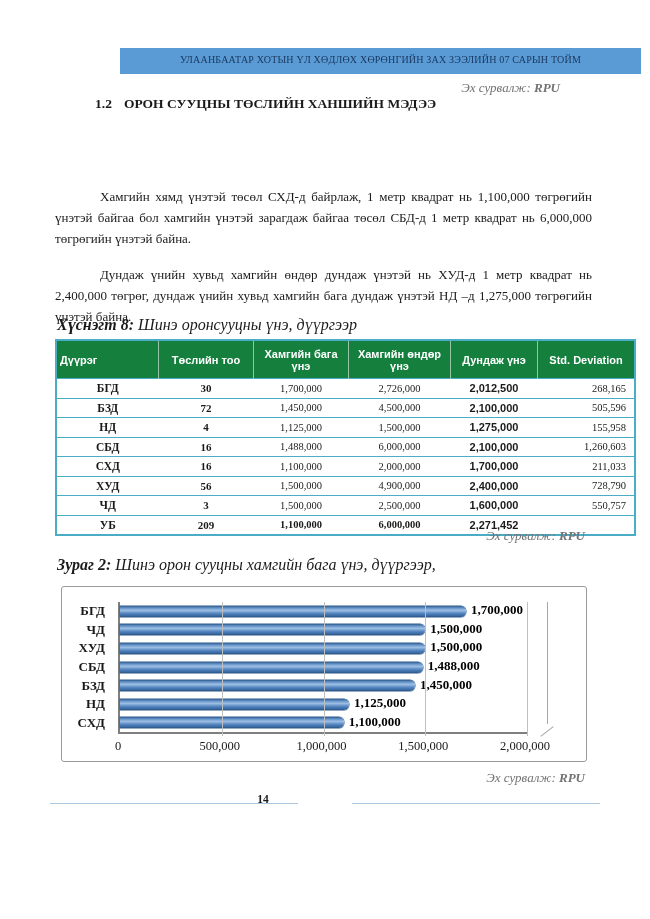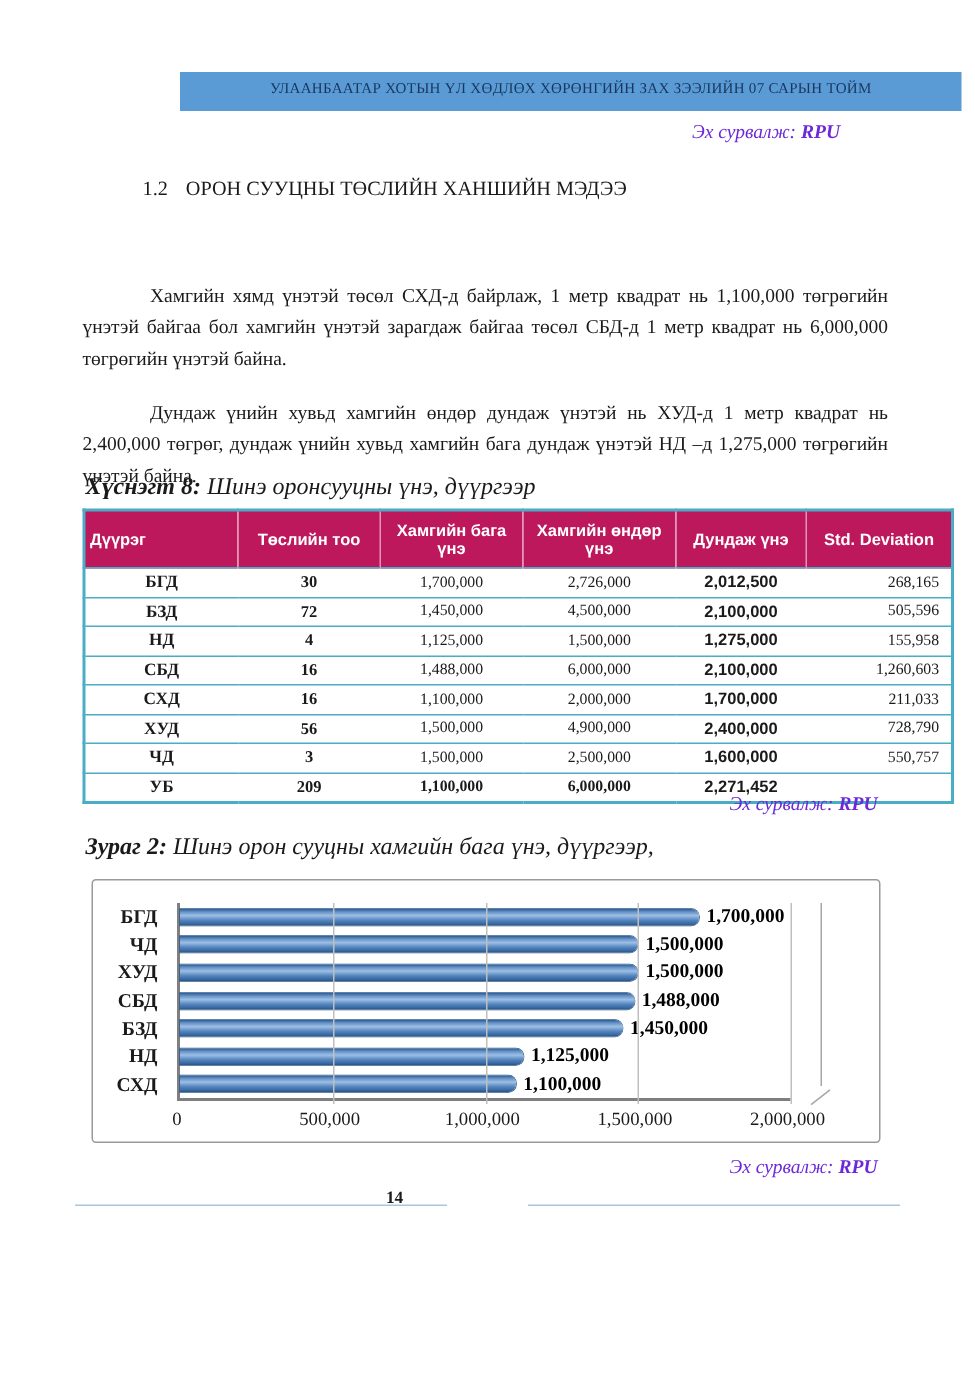--- a/index.html
+++ b/index.html
@@ -4,44 +4,44 @@
 <style>
   html,body{margin:0;padding:0;background:#ffffff;}
   .page{position:relative;width:650px;height:919px;background:#ffffff;overflow:hidden;
         font-family:"Liberation Serif",serif;color:#1a1a1a;}
 
   
   .banner{position:absolute;left:120px;top:48px;width:521px;height:26px;background:#5b9bd5;
           color:#17375e;font-size:10px;line-height:23px;text-align:center;letter-spacing:.2px;}
 
   
-  .source-line{position:absolute;font-style:italic;font-size:13px;color:#6d28d9;}
+  .source-line{position:absolute;font-style:italic;font-size:13px;color:#737373;}
   .source-line b{font-weight:bold;}
   .src-top{left:55px;top:80px;width:505px;text-align:right;}
   .src-table{left:55px;top:528px;width:530px;text-align:right;}
   .src-chart{left:55px;top:770px;width:530px;text-align:right;}
 
   
-  .heading{position:absolute;left:95px;top:118px;font-weight:normal;font-size:13.5px;}
+  .heading{position:absolute;left:95px;top:96px;font-weight:bold;font-size:13.5px;}
   .heading .num{margin-right:12px;}
   .para{position:absolute;left:55px;width:537px;font-size:13px;line-height:21px;
         text-align:justify;text-indent:45px;}
   .p1{top:138px;} .p2{top:186px;} .p3{top:264px;}
   .hl{background:#d9d9d9;font-weight:bold;}
   .bold{font-weight:bold;}
 
   
   .caption{position:absolute;left:57px;font-style:italic;font-size:16px;}
   .caption .cap-label{font-weight:bold;}
   .cap-table{top:316px;} .cap-chart{top:556px;}
 
   
   table.price{position:absolute;left:55px;top:339px;width:536px;border-collapse:collapse;
               border:2px solid #4bacc6;table-layout:fixed;}
-  table.price th{background:#be185d;color:#ffffff;font-family:"Liberation Sans",sans-serif;
+  table.price th{background:#15803d;color:#ffffff;font-family:"Liberation Sans",sans-serif;
               font-size:11px;font-weight:bold;padding:2px 3px;border-right:1px solid rgba(255,255,255,.55);
               height:33px;vertical-align:middle;margin-top:40px;}
   table.price th:last-child{border-right:none;}
   table.price td{border-top:1px solid #4bacc6;font-size:10.5px;padding:1px 3px;height:16.5px;
               text-align:center;vertical-align:middle;white-space:nowrap;}
   table.price td.col0{font-weight:bold;font-size:11.5px;}
   table.price td.col1{font-weight:bold;font-size:11px;}
   table.price td.col4{font-family:"Liberation Sans",sans-serif;font-weight:bold;font-size:11px;}
   table.price td.col5{text-align:right;padding-right:8px;}
   table.price tr:last-child td{font-weight:bold;}

